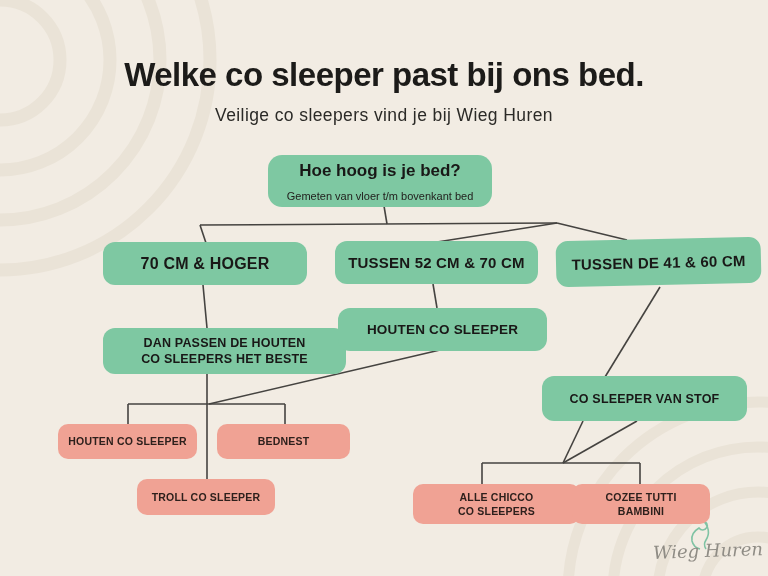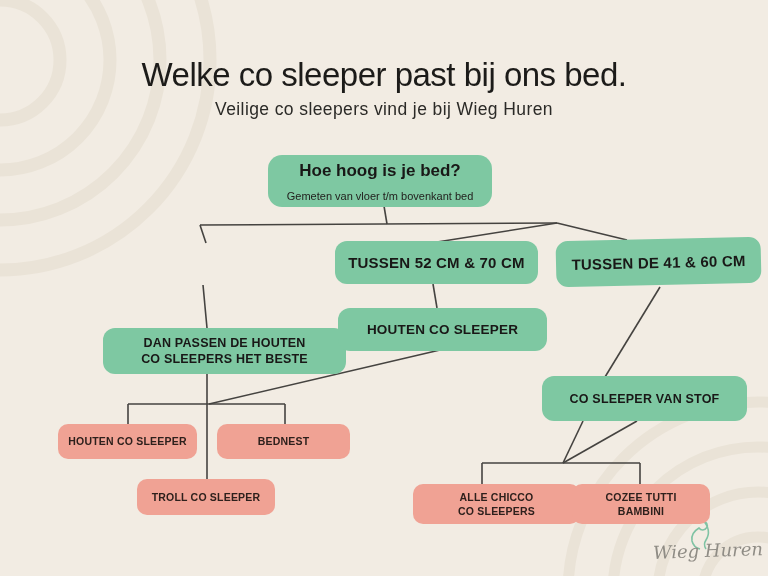--- a/index.html
+++ b/index.html
@@ -7,25 +7,25 @@
     position:relative;
     width:768px;height:576px;
     background:#F2ECE3;
     overflow:hidden;
     font-family:"Liberation Sans", sans-serif;
   }
   #lines-layer{position:absolute;left:0;top:0;z-index:1;}
   .header{position:absolute;left:0;width:768px;text-align:center;z-index:2;}
   #page-title{
     top:56px;
-    font-size:33px;font-weight:normal;letter-spacing:-0.5px;
+    font-size:33px;font-weight:bold;letter-spacing:-0.5px;
     color:#1C1B19;
   }
   #page-subtitle{
-    top:99px;
+    top:105px;
     font-size:17.5px;color:#2B2A27;letter-spacing:0.4px;
   }
   .box{
     position:absolute;z-index:3;
     display:flex;flex-direction:column;align-items:center;justify-content:center;
     text-align:center;
     color:#191817;
     box-sizing:border-box;
   }
   .green{background:#7EC8A2;}
@@ -101,20 +101,23 @@
   </svg>
 
   <div class="header" id="page-title">Welke co sleeper past bij ons bed.</div>
   <div class="header" id="page-subtitle">Veilige co sleepers vind je bij Wieg Huren</div>
 
   <div class="box green" id="root-box">
     <div class="root-title">Hoe hoog is je bed?</div>
     <div class="root-sub">Gemeten van vloer t/m bovenkant bed</div>
   </div>
 
+  <div class="box green" id="branch-1">
+    <span class="label">70 CM &amp; HOGER</span>
+  </div>
   <div class="box green" id="branch-2">
     <span class="label">TUSSEN 52 CM &amp; 70 CM</span>
   </div>
   <div class="box green" id="branch-3">
     <span class="label">TUSSEN DE 41 &amp; 60 CM</span>
   </div>
 
   <div class="box green" id="mid-1">
     <span class="label">DAN PASSEN DE HOUTEN
 CO SLEEPERS HET BESTE</span>

